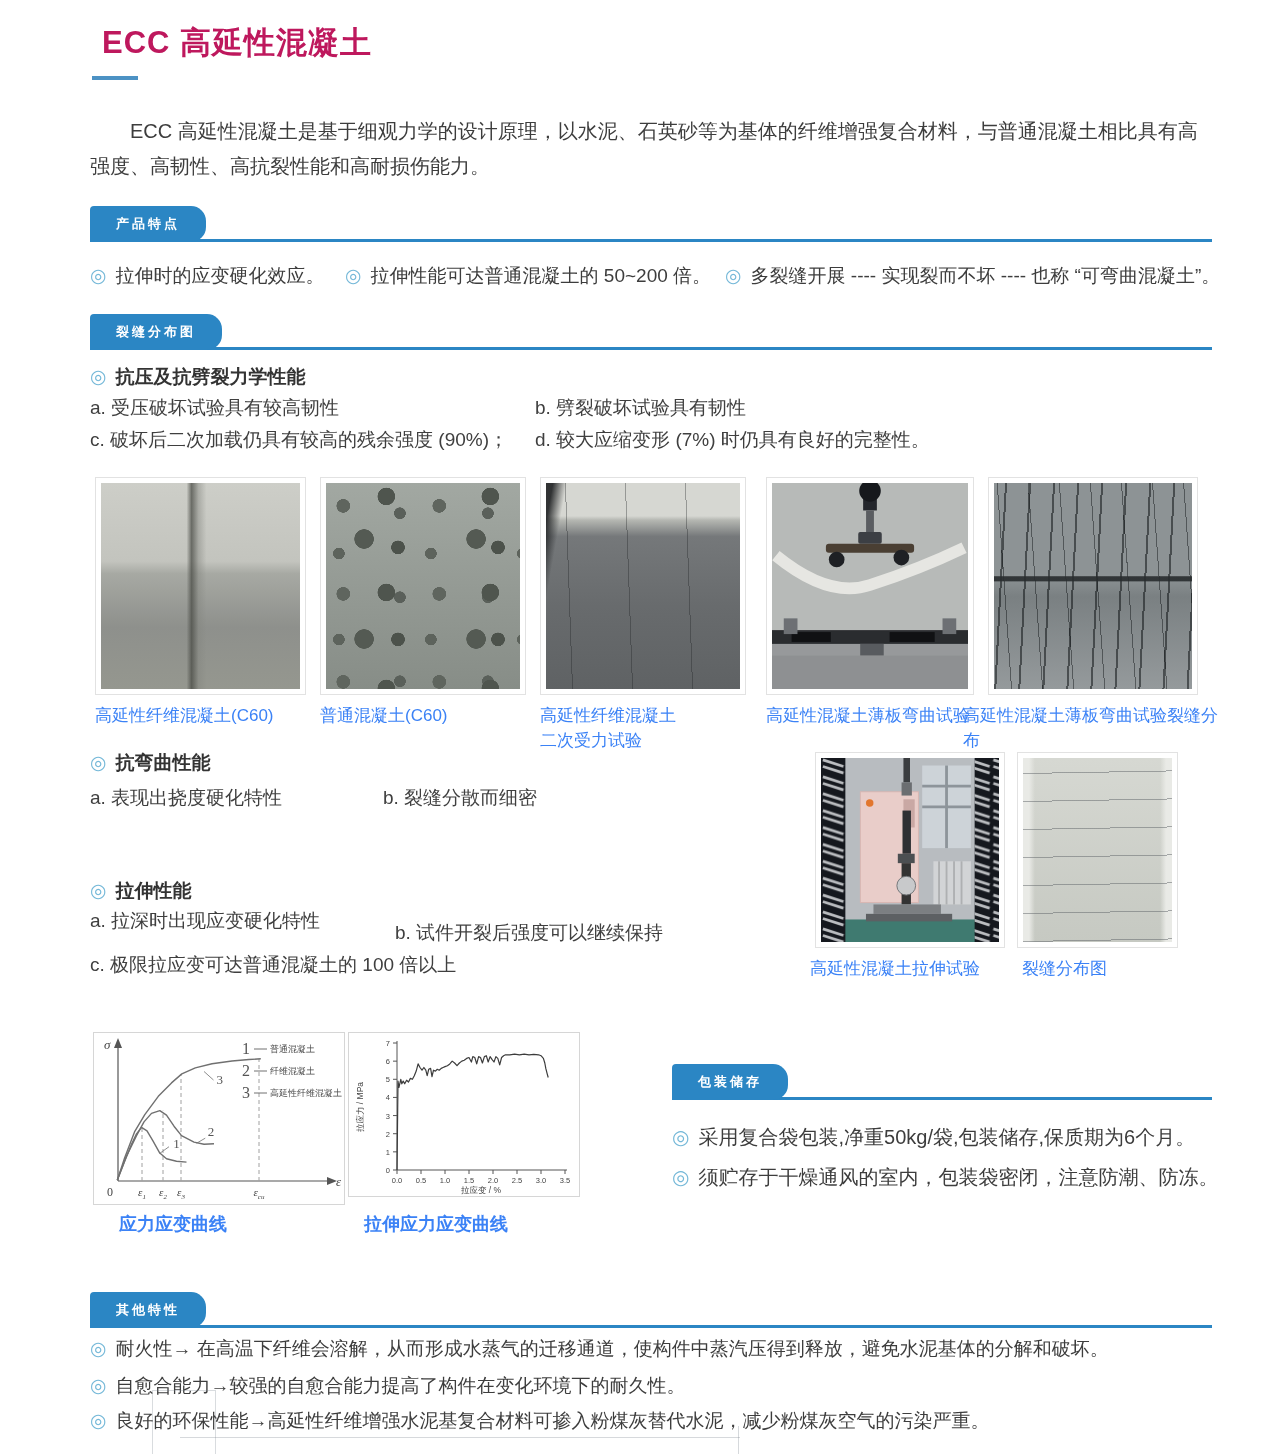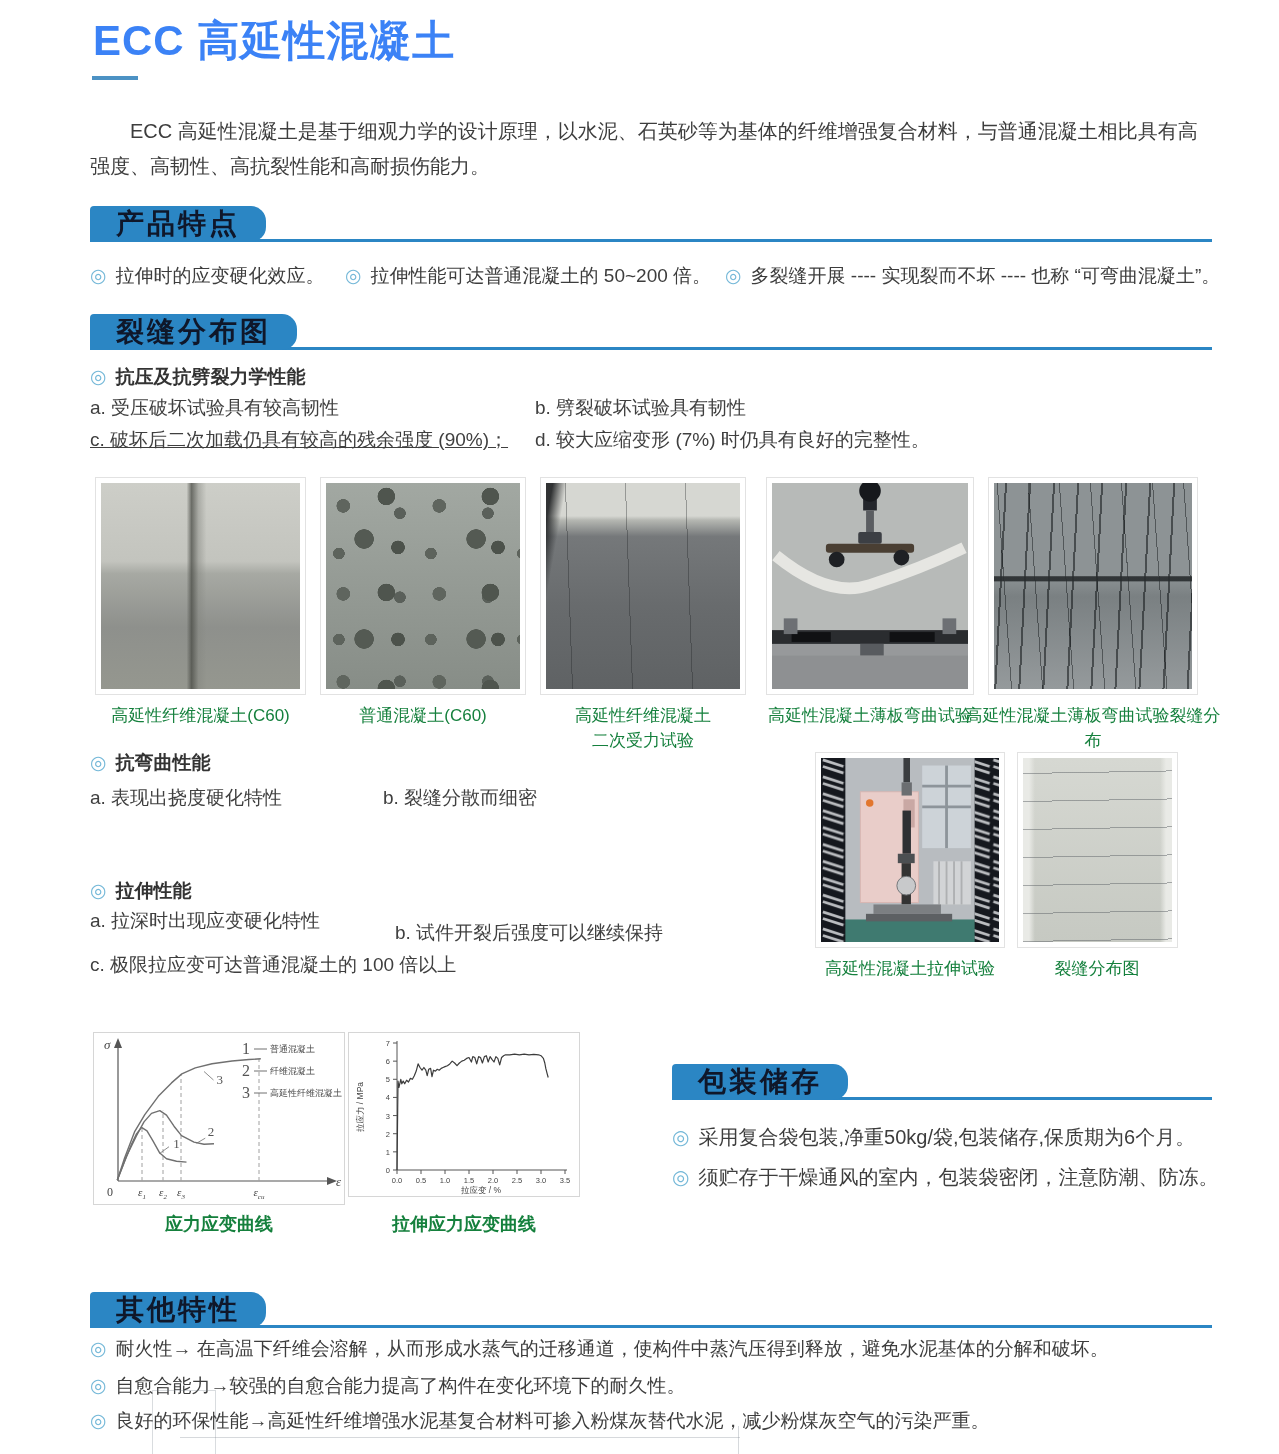--- a/index.html
+++ b/index.html
@@ -1,36 +1,36 @@
 <!DOCTYPE html>
 <html><head>
 <meta charset="utf-8">
 <style>
   html,body{margin:0;padding:0;background:#ffffff;}
   .page{position:relative;width:1279px;height:1454px;background:#ffffff;overflow:hidden;
         font-family:"Liberation Sans","DejaVu Sans",sans-serif;color:#3d3d3d;}
-  .page-title{position:absolute;left:90px;top:10px;font-size:42px;font-weight:bold;
-              color:#3b82f6;letter-spacing:1px;margin:3px;}
+  .page-title{position:absolute;left:90px;top:10px;font-size:31px;font-weight:bold;
+              color:#be185d;letter-spacing:1px;margin:12px;}
   .title-underline{position:absolute;left:92px;top:76px;width:46px;height:4px;background:#4c92c4;}
   .intro{position:absolute;left:90px;top:114px;width:1122px;font-size:20px;line-height:35px;
          text-indent:2em;margin:0;color:#3d3d3d;}
   .sec-header{position:absolute;height:36px;}
   .sec-rule{position:absolute;left:0;right:0;bottom:0;height:3px;background:#2b86c4;}
-  .sec-tab{position:absolute;left:0;top:0;height:100%;background:#2b86c4;color:#0f172a;
-           font-size:28px;font-weight:bold;letter-spacing:3px;padding:0 26px;
+  .sec-tab{position:absolute;left:0;top:0;height:100%;background:#2b86c4;color:#ffffff;
+           font-size:13px;font-weight:bold;letter-spacing:3px;padding:0 26px;
            display:flex;align-items:center;border-radius:4px 15px 15px 0;box-sizing:border-box;}
   .bullet-line{position:absolute;font-size:19px;white-space:nowrap;color:#3d3d3d;}
   .bullet-line .dot{color:#74b8d8;margin-right:9px;}
   .sub-title{font-weight:bold;color:#333;}
   .item-line{position:absolute;font-size:19px;white-space:nowrap;color:#3f3f3f;}
   .pack-line{font-size:20px;}
   .photo{position:absolute;background:#fff;border:1px solid #e2e2e2;padding:5px;box-sizing:border-box;}
   .photo-inner{width:100%;height:100%;}
   .photo-inner svg{width:100%;height:100%;display:block;}
-  .caption{position:absolute;color:#15803d;font-size:17px;text-align:center;
+  .caption{position:absolute;color:#3b82f6;font-size:17px;text-align:left;
            white-space:pre-line;line-height:25px;}
   .chart-caption{font-size:18px;font-weight:bold;}
   .chart-box{position:absolute;background:#fff;border:1px solid #d6d6d6;box-sizing:border-box;}
   .chart-box svg{width:100%;height:100%;display:block;}
   
   .tex-ecc-cube{background-image:
      linear-gradient(90deg,rgba(0,0,0,0) 43%,rgba(74,76,70,.75) 45.5%,rgba(130,132,126,.45) 49%,rgba(0,0,0,0) 53%),
      linear-gradient(180deg,#cdcec8 0%,#c3c4be 38%,#a7a9a3 44%,#8e908c 70%,#95978f 100%);}
   .tex-aggregate{background-color:#99a09a;background-image:
      radial-gradient(circle 7px at 18% 26%,#5f655e 95%,transparent),
@@ -83,21 +83,21 @@
   <div class="sec-header" style="left:90px;top:314px;width:1122px;">
     <div class="sec-rule"></div>
     <div class="sec-tab">裂缝分布图</div>
   </div>
 
   <div class="bullet-line" style="left:90px;top:364px;">
     <span class="dot">◎</span><span class="sub-title">抗压及抗劈裂力学性能</span>
   </div>
   <div class="item-line" style="left:90px;top:395px;">a. 受压破坏试验具有较高韧性</div>
   <div class="item-line" style="left:535px;top:395px;">b. 劈裂破坏试验具有韧性</div>
-  <div class="item-line" style="left:90px;top:427px;text-decoration:underline;">c. 破坏后二次加载仍具有较高的残余强度 (90%)；</div>
+  <div class="item-line" style="left:90px;top:427px;">c. 破坏后二次加载仍具有较高的残余强度 (90%)；</div>
   <div class="item-line" style="left:535px;top:427px;">d. 较大应缩变形 (7%) 时仍具有良好的完整性。</div>
 
   <div class="photo" style="left:95px;top:477px;width:211px;height:218px;">
     <div class="photo-inner tex-ecc-cube"></div>
   </div>
   <div class="photo" style="left:320px;top:477px;width:206px;height:218px;">
     <div class="photo-inner tex-aggregate"></div>
   </div>
   <div class="photo" style="left:540px;top:477px;width:206px;height:218px;">
     <div class="photo-inner tex-cube2"></div>

